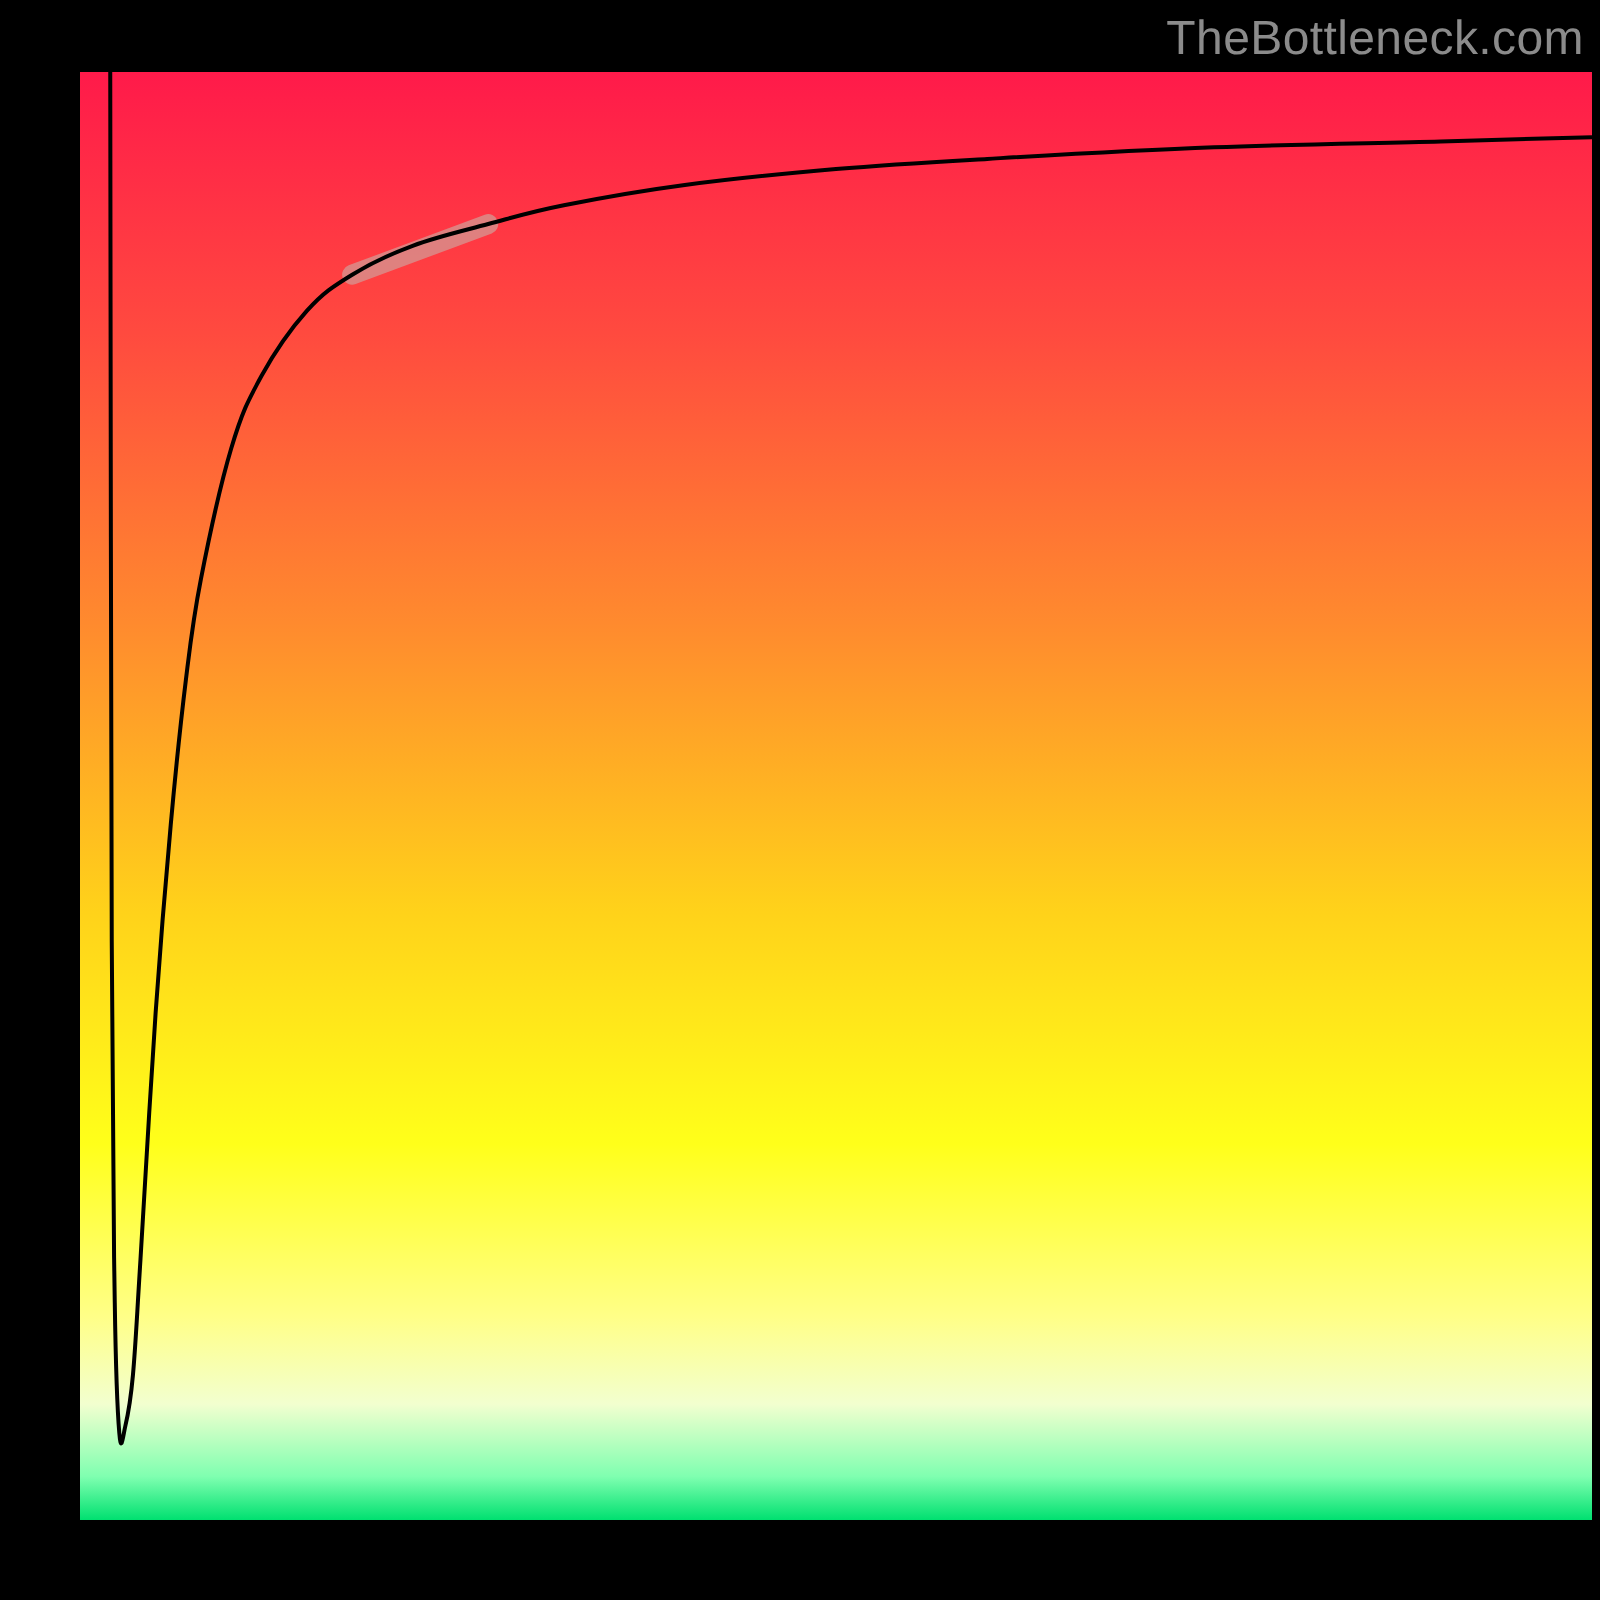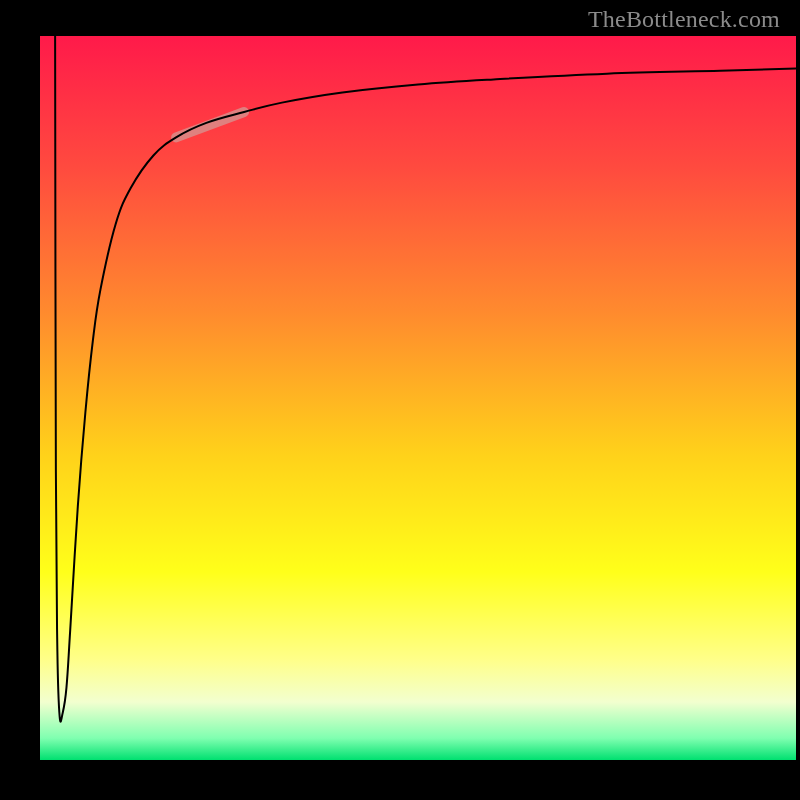--- a/index.html
+++ b/index.html
@@ -18,25 +18,24 @@
     width: 756px;
     height: 724px;
   }
   .gradient-bg {
     position: absolute;
     inset: 0;
   }
   .watermark {
     position: absolute;
     top: 6px;
-    right: 20px;
+    right: 8px;
     color: #8b8b8b;
     font-size: 24px;
     letter-spacing: 0.2px;
-    font-family: Liberation Serif, serif;
   }
   .curve-svg {
     position: absolute;
     inset: 0;
     width: 100%;
     height: 100%;
   }
 </style>
 </head>
 <body>

